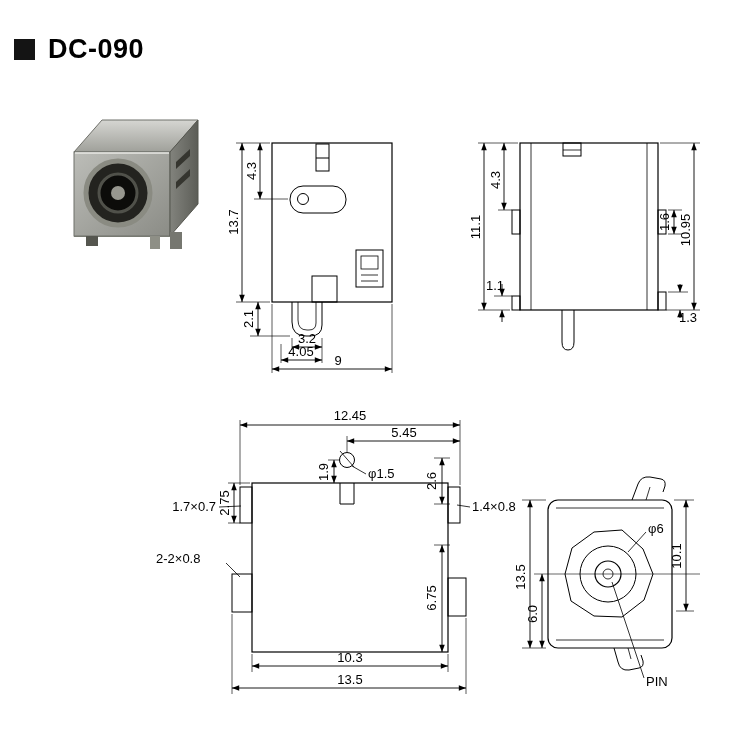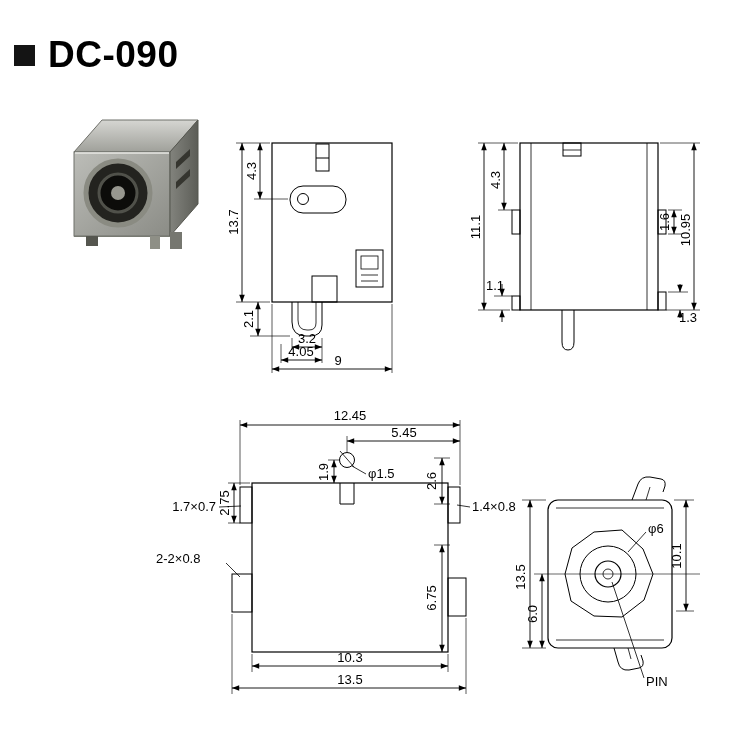--- a/index.html
+++ b/index.html
@@ -1,20 +1,20 @@
 <!DOCTYPE html>
 <html><head>
 <meta charset="utf-8">
 <style>
   html,body{margin:0;padding:0;background:#fff;}
   .canvas{position:relative;width:750px;height:750px;background:#ffffff;overflow:hidden;
           font-family:"Liberation Sans","DejaVu Sans",sans-serif;color:#000;}
   .title-row{position:absolute;left:14px;top:34px;display:flex;align-items:center;gap:13px;z-index:2;}
   .bullet{width:21px;height:21px;background:#141414;}
-  .title{font-size:37px;font-weight:600;letter-spacing:.5px;color:#000;}
+  .title{font-size:27px;font-weight:600;letter-spacing:.5px;color:#000;}
   svg.sheet{position:absolute;left:0;top:0;}
   svg text{font-family:"Liberation Sans","DejaVu Sans",sans-serif;font-size:13px;fill:#000;}
   .ol{fill:none;stroke:#000;stroke-width:1.2;}
   .dt{fill:none;stroke:#000;stroke-width:1;}
   .thin{fill:none;stroke:#000;stroke-width:.8;}
   .ext{fill:none;stroke:#000;stroke-width:.65;}
   .dim{fill:none;stroke:#000;stroke-width:.9;}
   .cl{fill:none;stroke:#000;stroke-width:.6;}
 </style>
 </head>

